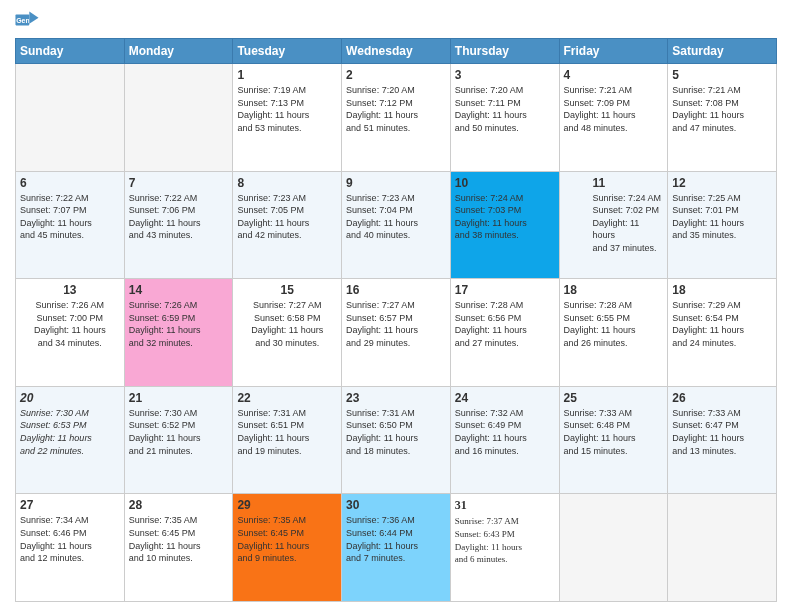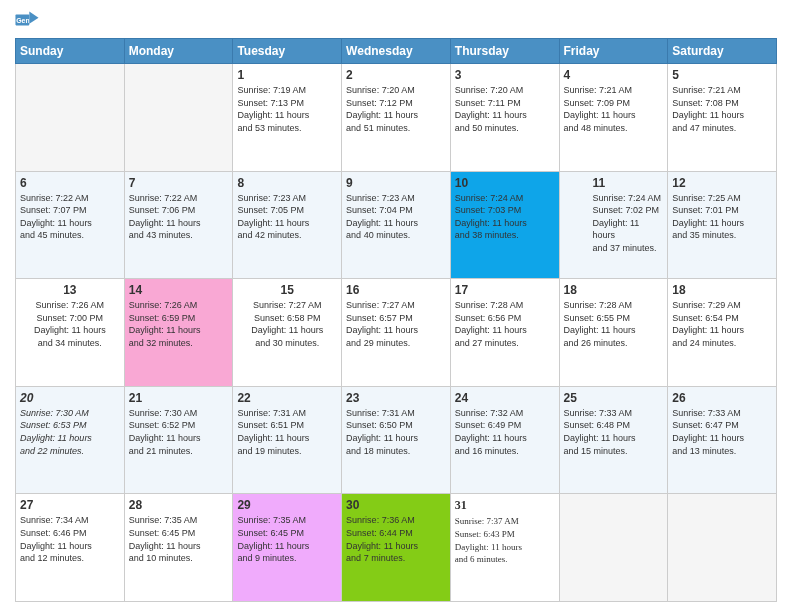--- a/index.html
+++ b/index.html
@@ -334,28 +334,28 @@
 Daylight: 11 hours
 and 12 minutes.</div>
           </td>
           <td style="background: rgb(255, 255, 255);">
             <span class="day-num">28</span>
             <div class="day-info" style="white-space: pre-line;">Sunrise: 7:35 AM
 Sunset: 6:45 PM
 Daylight: 11 hours
 and 10 minutes.</div>
           </td>
-          <td style="background: #f0abfc;">
+          <td style="background: #f97316;">
             <span class="day-num">29</span>
             <div class="day-info" style="white-space: pre-line;">Sunrise: 7:35 AM
 Sunset: 6:45 PM
 Daylight: 11 hours
 and 9 minutes.</div>
           </td>
-          <td style="background: #84cc16;">
+          <td style="background: #7dd3fc;">
             <span class="day-num">30</span>
             <div class="day-info" style="white-space: pre-line;">Sunrise: 7:36 AM
 Sunset: 6:44 PM
 Daylight: 11 hours
 and 7 minutes.</div>
           </td>
           <td style="background: rgb(255, 255, 255); font-family: Liberation Serif, serif;">
             <span class="day-num">31</span>
             <div class="day-info" style="white-space: pre-line;">Sunrise: 7:37 AM
 Sunset: 6:43 PM

